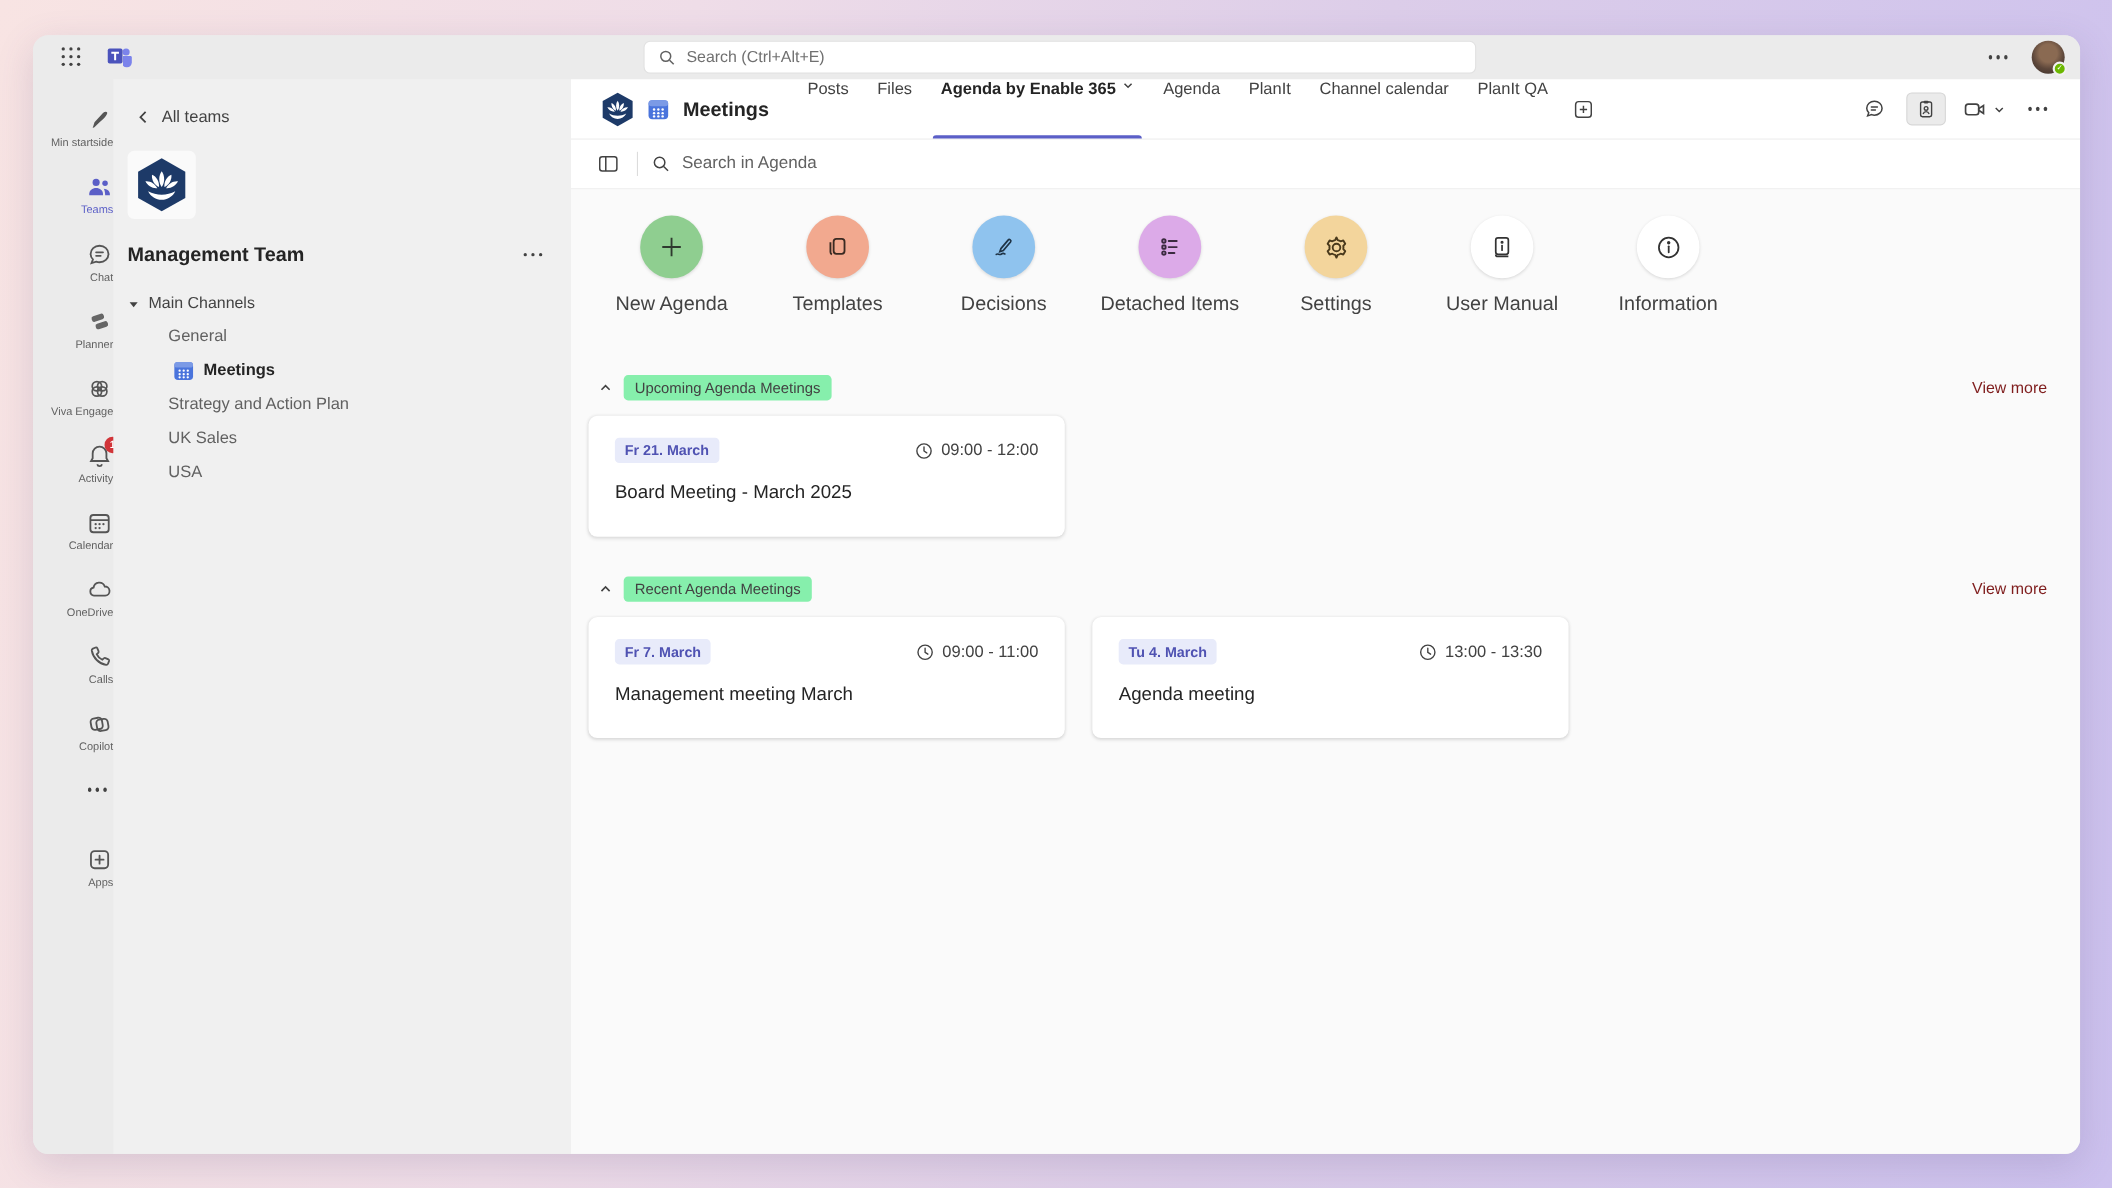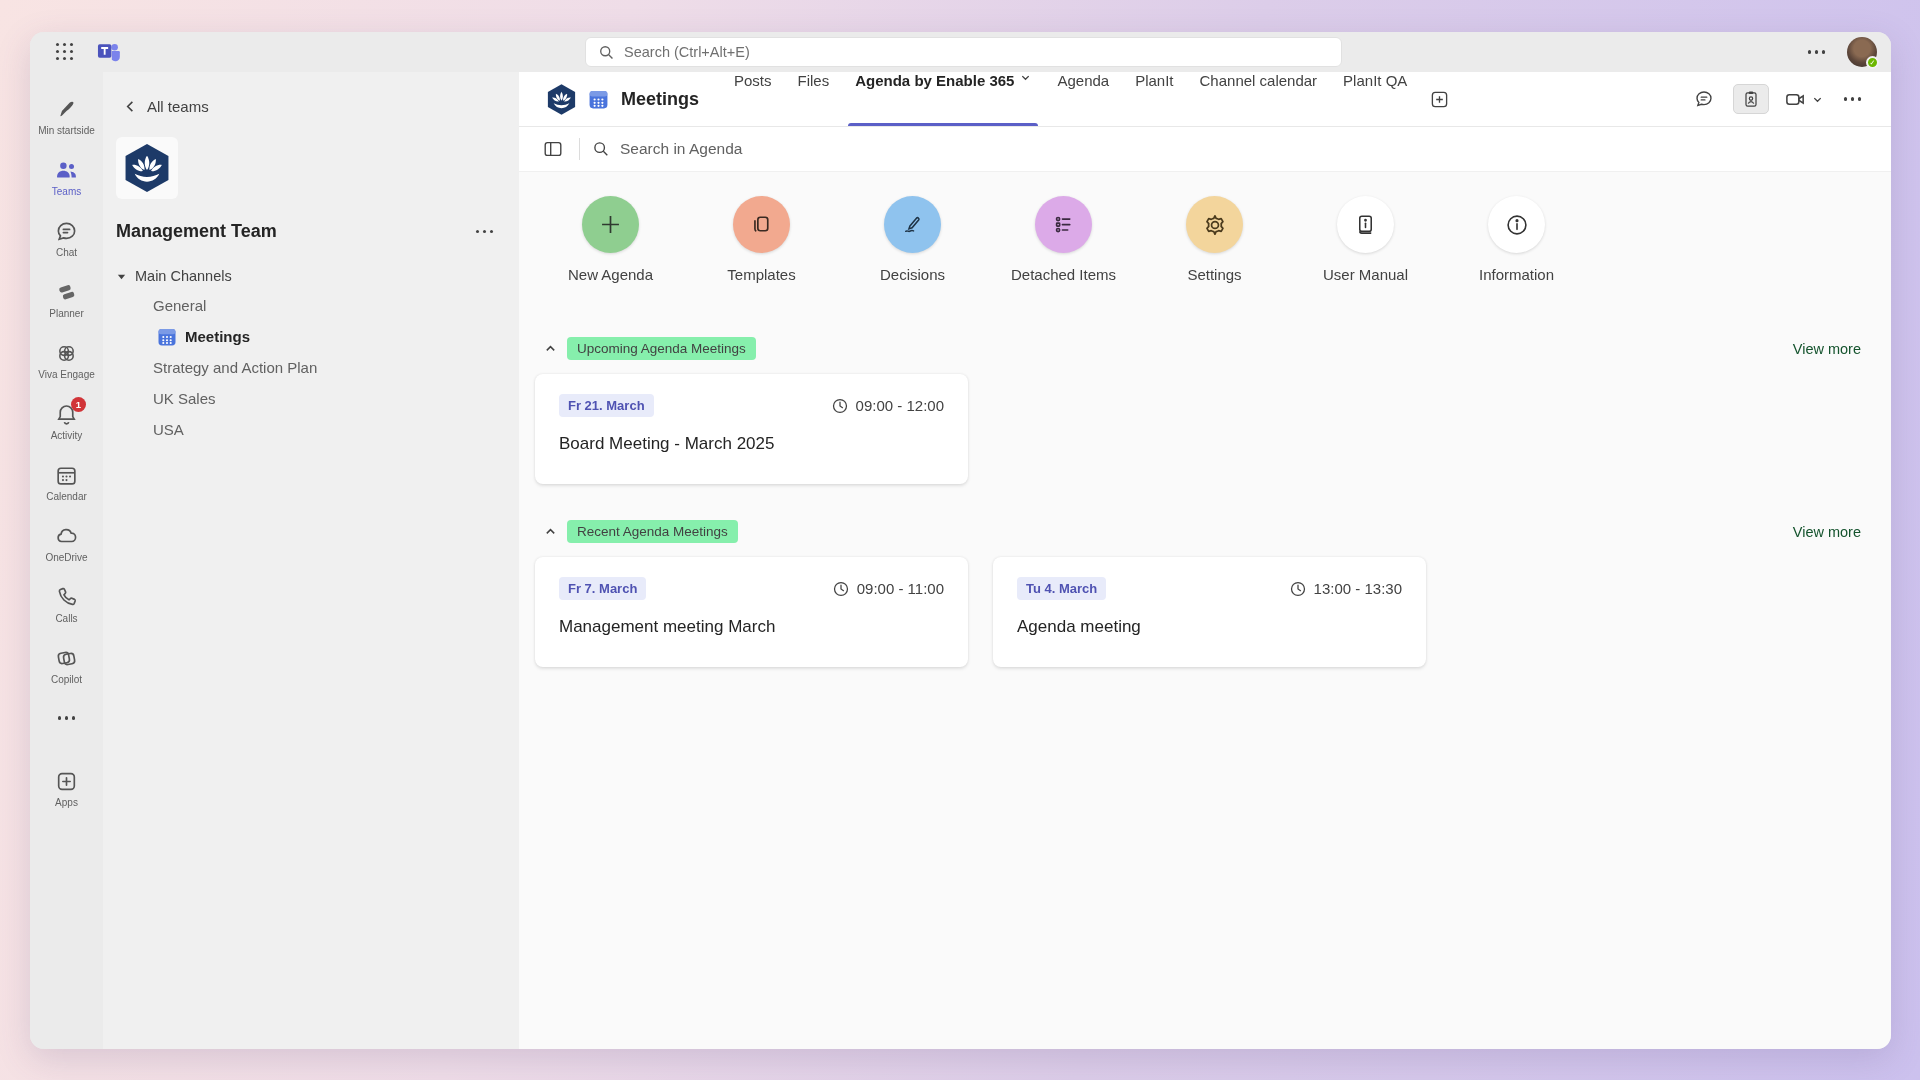--- a/index.html
+++ b/index.html
@@ -27,21 +27,21 @@
   .avatar { width:30px; height:30px; border-radius:50%; position:relative; cursor:pointer;
     background:radial-gradient(circle at 50% 38%, #8a6a52 0 34%, #5c463a 60%, #39302b 100%); }
   .presence { position:absolute; right:-2px; bottom:-2px; width:13px; height:13px; border-radius:50%;
     background:#6bb700; border:2px solid #f2f1f1; color:#fff; font-size:7px; line-height:9px; text-align:center; font-weight:bold; }
 
   
   .frame { flex:1; display:flex; min-height:0; }
 
   
   .rail { flex:0 0 73px; background:#ebebeb; padding-top:14px; display:flex; flex-direction:column; align-items:center; }
-  .rail-item { width:73px; height:61px; display:flex; flex-direction:column; align-items:center; justify-content:center; gap:3px; cursor:pointer; }
+  .rail-item { width:73px; height:61px; display:flex; flex-direction:column; align-items:flex-end; justify-content:center; gap:3px; cursor:pointer; }
   .rail-item .ric { width:25px; height:25px; position:relative; }
   .rail-item .rlabel { font-size:10px; color:#616161; white-space:nowrap; }
   .rail-item.active .rlabel { color:#5b5fc7; }
   .rail-more { height:44px; }
   .rail-spacer { height:18px; }
   .rbadge { position:absolute; top:-5px; right:-7px; min-width:15px; height:15px; border-radius:8px; background:#d13438;
     color:#fff; font-size:9.5px; font-weight:bold; display:flex; align-items:center; justify-content:center; padding:0 3px; }
 
   
   .sidebar { flex:0 0 416px; background:#f0f0f0; padding-top:26px; position:relative; }
@@ -78,27 +78,27 @@
   .agenda-search input { border:none; outline:none; background:transparent; font-size:15.5px; color:#424242; flex:1;
     font-family:"Liberation Sans","DejaVu Sans",sans-serif; }
   .agenda-search input::placeholder { color:#616161; }
 
   .content { flex:1; padding:24px 30px 0 16px; overflow:hidden; }
 
   .qa-row { display:flex; margin-left:0; }
   .qa-item { width:151px; display:flex; flex-direction:column; align-items:center; cursor:pointer; }
   .qa-circle { width:57px; height:57px; border-radius:50%; display:flex; align-items:center; justify-content:center;
     box-shadow:0 1px 3px rgba(0,0,0,.14); }
-  .qa-label { margin-top:13px; font-size:15px; color:#424242; white-space:nowrap; }
+  .qa-label { margin-top:13px; font-size:18px; color:#424242; white-space:nowrap; }
 
   .section-row { display:flex; align-items:center; margin-top:54px; }
   .section-row.second { margin-top:36px; }
   .sec-chevron { width:18px; height:18px; margin-left:6px; cursor:pointer; display:flex; align-items:center; justify-content:center; }
   .sec-badge { margin-left:8px; background:#86efac; border-radius:4px; padding:4px 10px; font-size:13.5px; color:#424242; }
-  .view-more { margin-left:auto; font-size:14.5px; color:#14532d; cursor:pointer; }
+  .view-more { margin-left:auto; font-size:14.5px; color:#7f1d1d; cursor:pointer; }
 
   .cards-row { display:flex; gap:25px; margin-top:14px; }
   .card { width:433px; height:110px; background:#fff; border-radius:8px; padding:20px 24px;
     box-shadow:0 1.6px 3.6px rgba(0,0,0,.10), 0 0 2.9px rgba(0,0,0,.06); cursor:pointer; }
   .card-top { display:flex; align-items:center; }
   .date-badge { background:#e8ebfa; color:#4f52b2; font-size:13px; font-weight:bold; border-radius:4px; padding:4px 9px; }
   .time { margin-left:auto; display:flex; align-items:center; gap:7px; font-size:15px; color:#424242; }
   .card-title { margin-top:17px; font-size:17px; font-weight:normal; color:#242424; }
 
   svg { display:block; }

